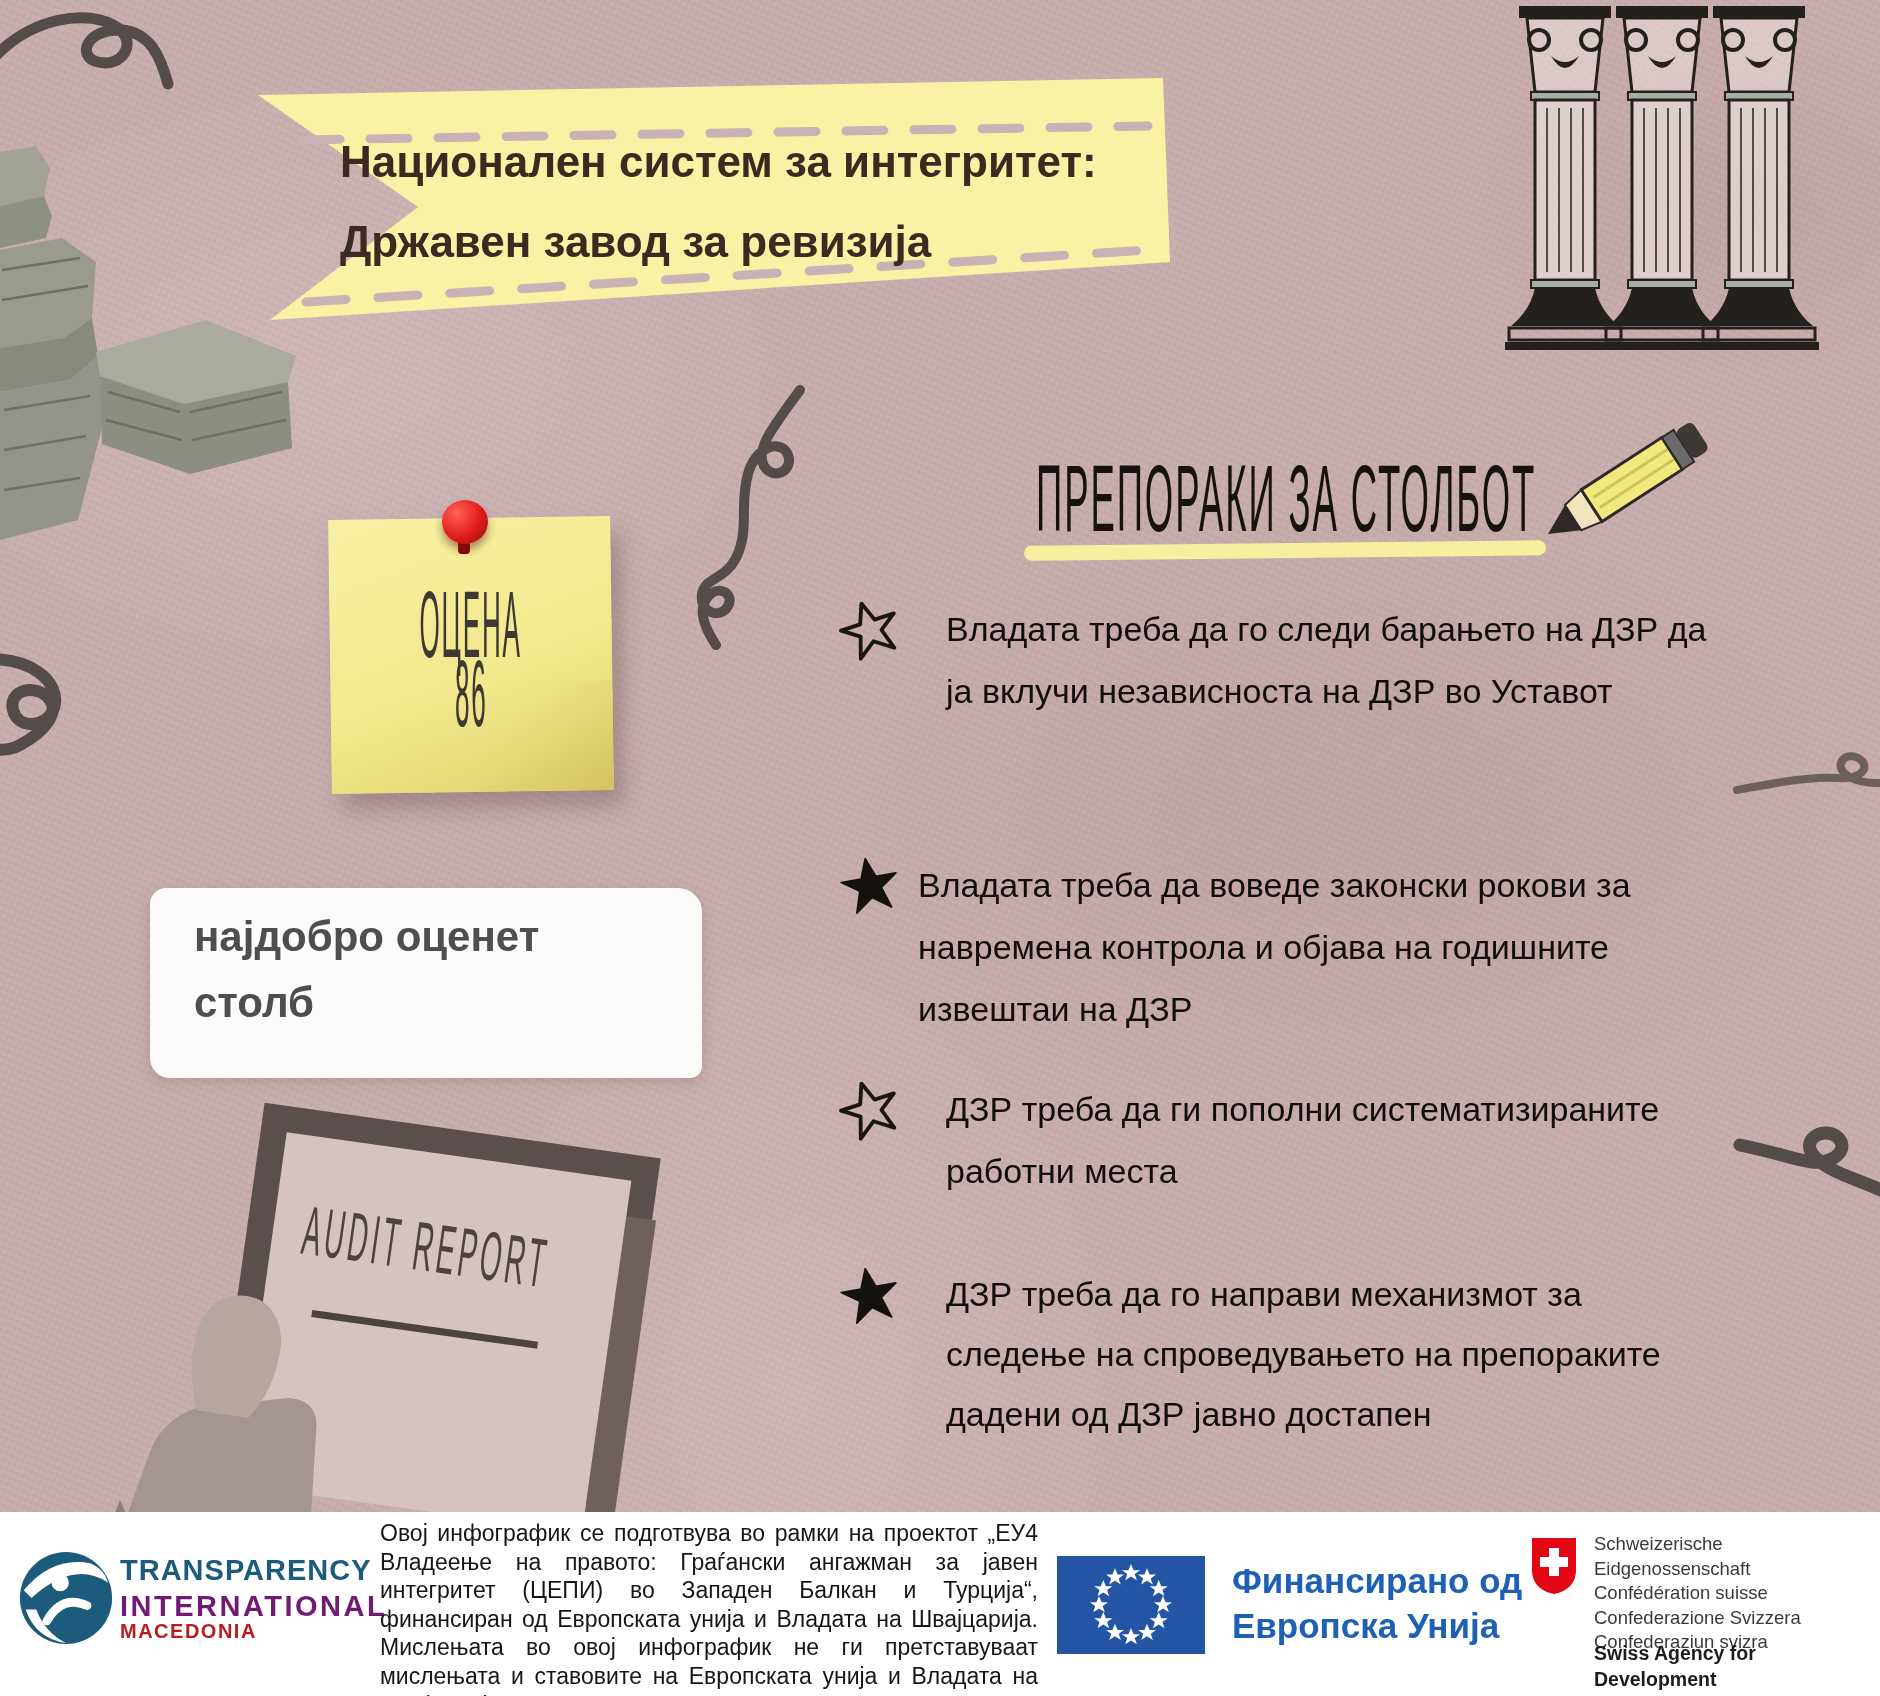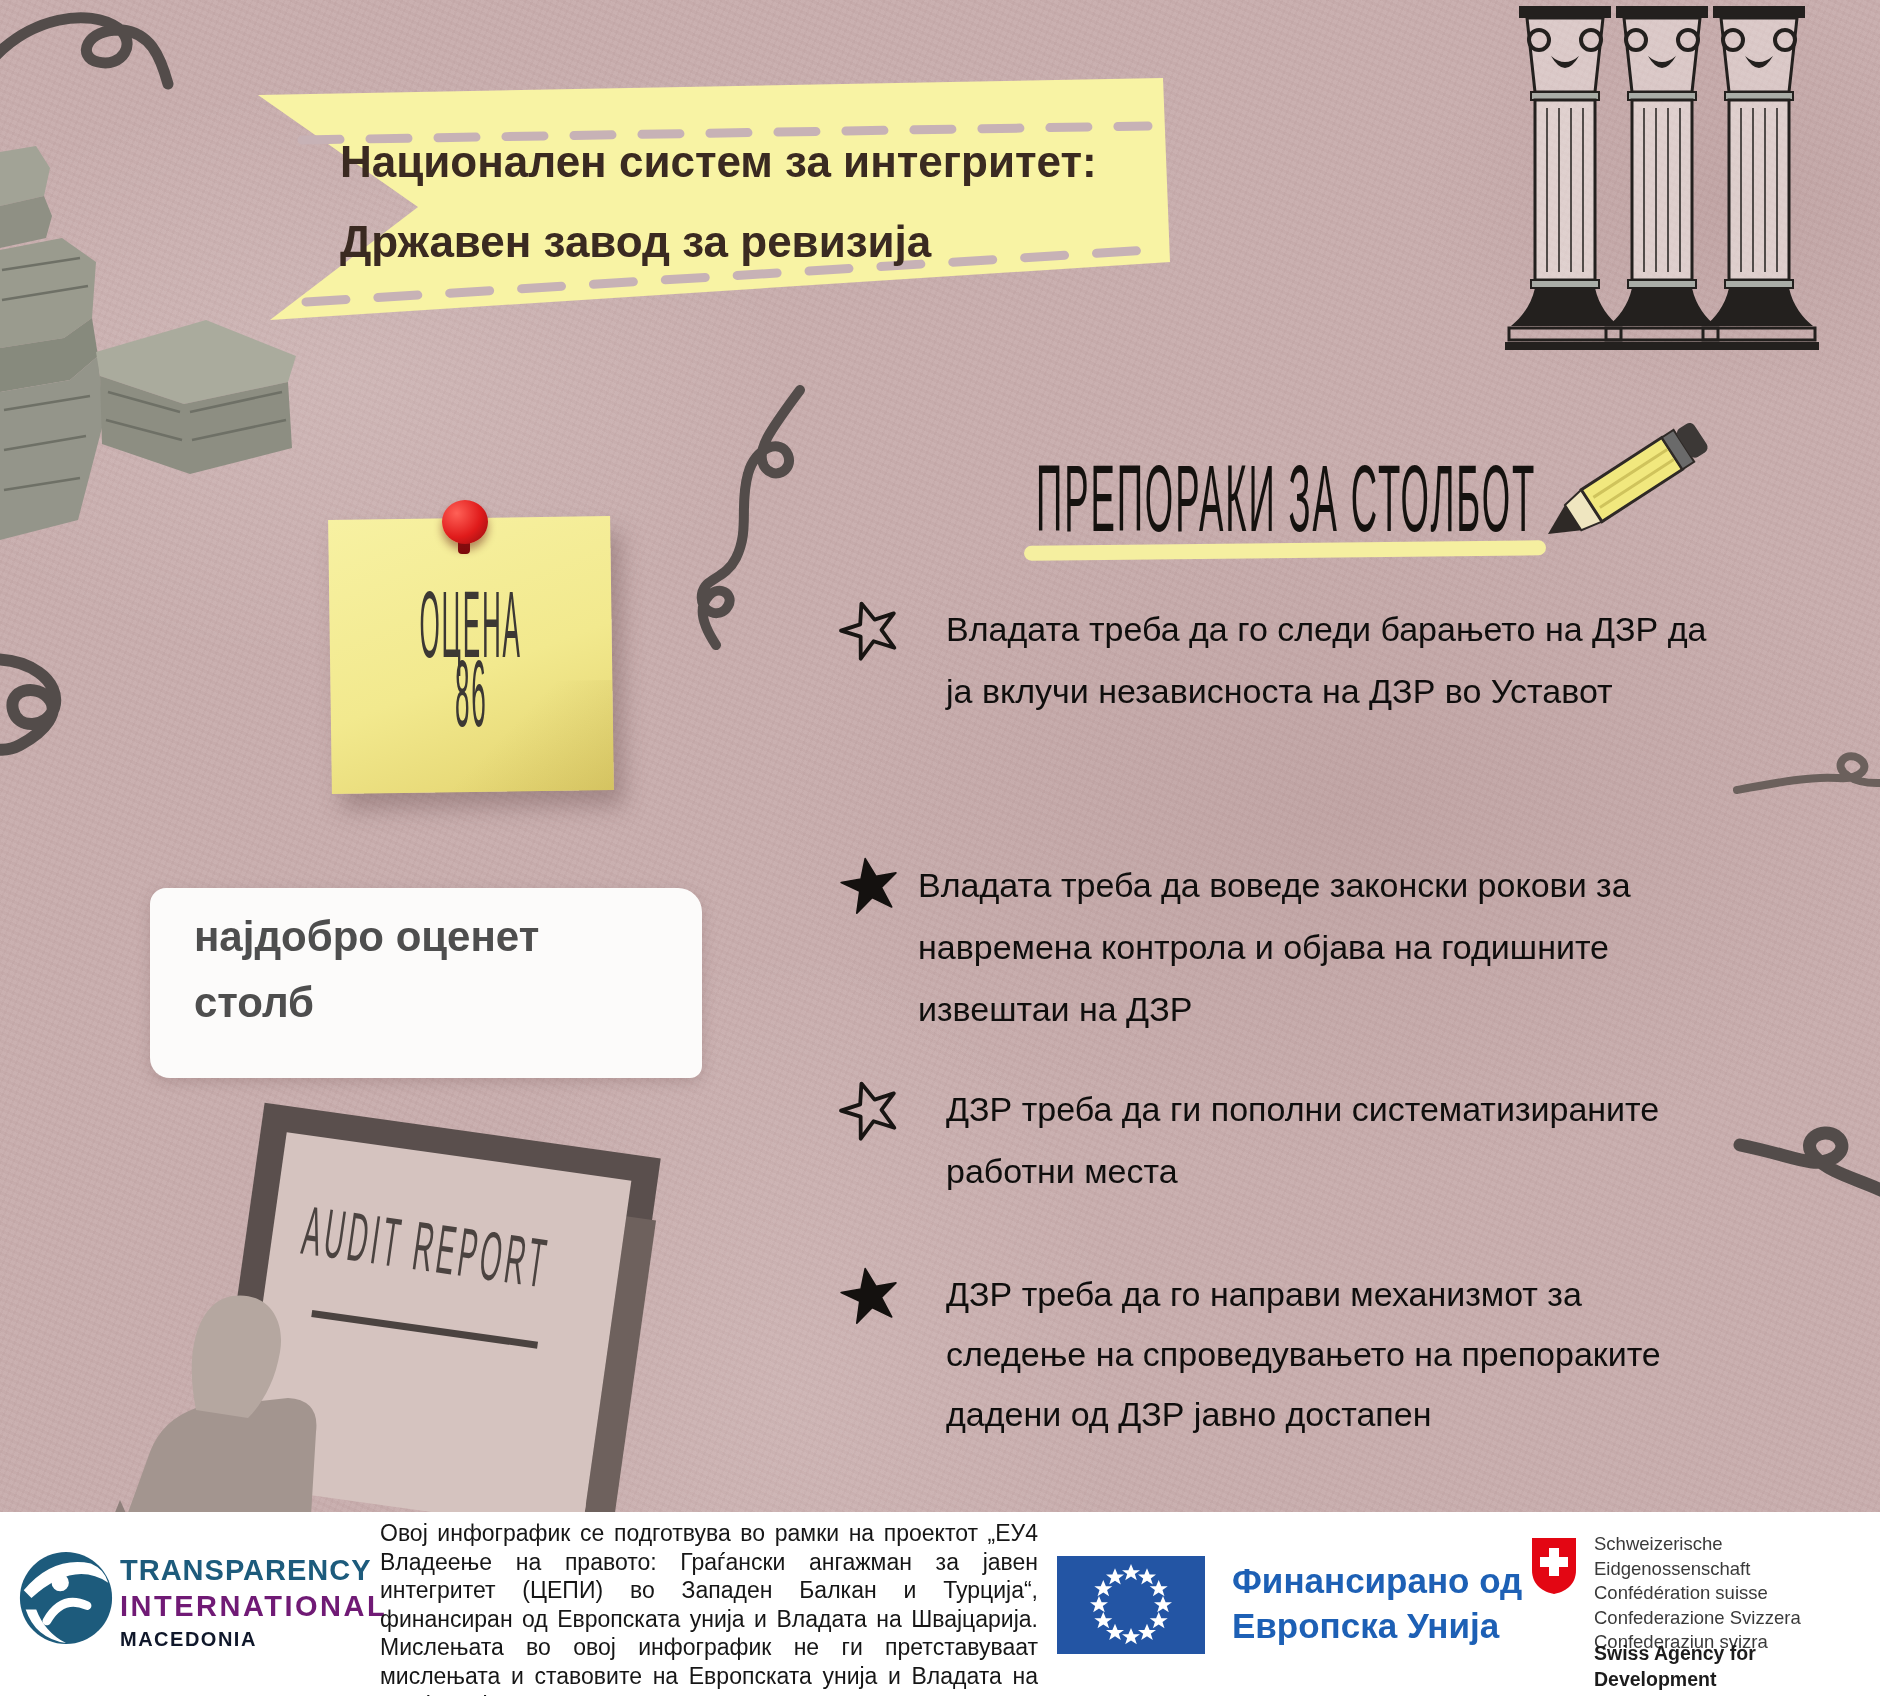--- a/index.html
+++ b/index.html
@@ -78,21 +78,21 @@
   .rec-2{top:854px;gap:16px;}
   .rec-3{top:1078px;}
   .rec-4{top:1264px;}
   .rec-4 .rec-text{line-height:60px;}
   
   .footer{position:absolute;z-index:5;left:0;top:1512px;width:1880px;height:184px;background:#ffffff;}
   .ti-logo{position:absolute;left:18px;top:38px;}
   .ti-text{position:absolute;left:120px;top:44px;line-height:1;}
   .ti-l1{font-size:29px;font-weight:700;color:#1d5b7c;letter-spacing:1px;}
   .ti-l2{font-size:29px;font-weight:700;color:#701a75;letter-spacing:2.5px;margin-top:7px;}
-  .ti-l3{font-size:20px;font-weight:700;color:#0f172a;letter-spacing:1.5px;margin-top:8px;}
+  .ti-l3{font-size:20px;font-weight:700;color:#b91c1c;letter-spacing:1.5px;}
   .disclaimer{
     position:absolute;left:380px;top:7px;width:658px;
     font-size:23px;line-height:28.6px;color:#161616;text-align:justify;
   }
   .eu-flag{position:absolute;left:1057px;top:44px;}
   .eu-text{position:absolute;left:1224px;top:46px;font-size:35px;line-height:45px;font-weight:700;color:#1d60b5;margin-left:8px;}
   .swiss-shield{position:absolute;left:1530px;top:24px;}
   .swiss-text{position:absolute;left:1594px;top:20px;font-size:18.5px;line-height:24.5px;color:#3a3a3a;}
   .swiss-agency{position:absolute;left:1594px;top:128px;font-size:19.5px;line-height:26px;font-weight:700;color:#1c1c1c;}
 </style>

